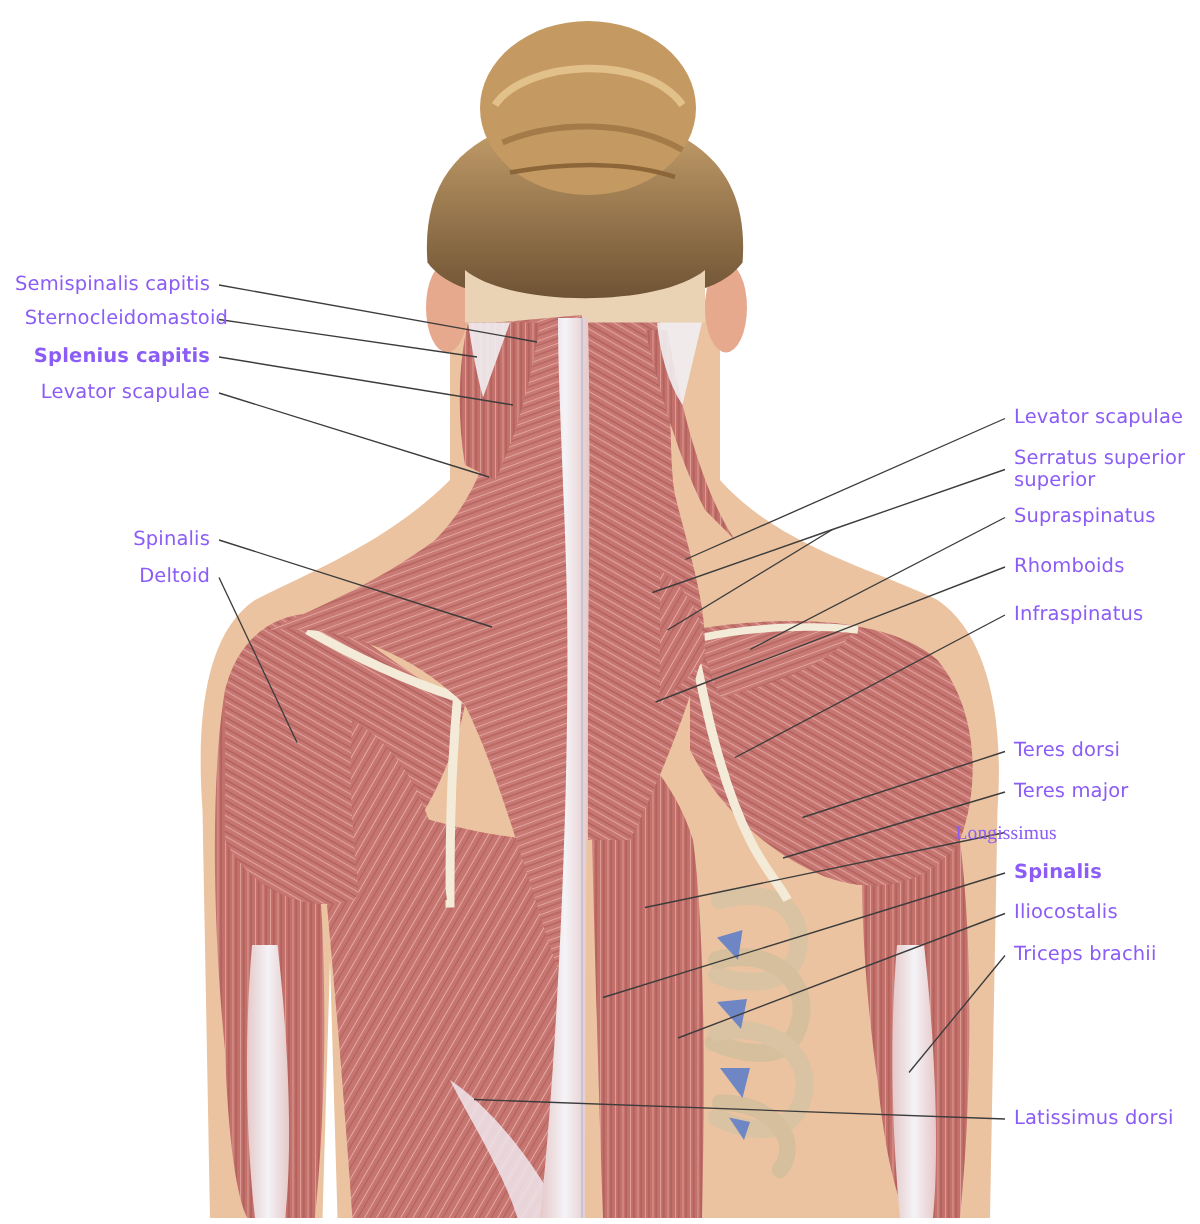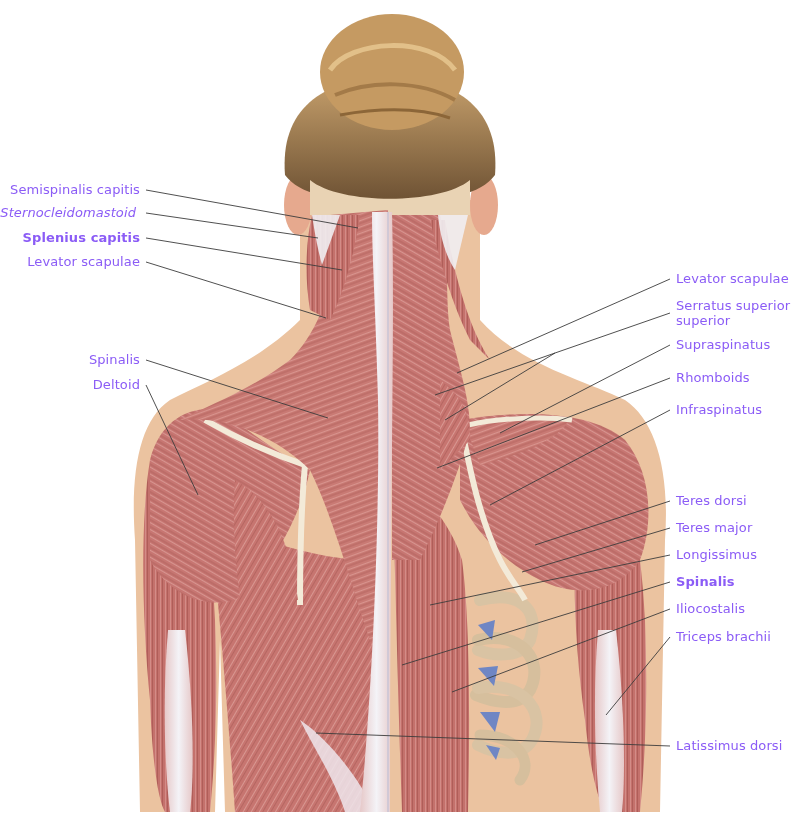--- a/index.html
+++ b/index.html
@@ -148,33 +148,33 @@
     <line x1="670" y1="528" x2="522" y2="572"></line>
     <line x1="670" y1="555" x2="430" y2="605"></line>
     <line x1="670" y1="582" x2="402" y2="665"></line>
     <line x1="670" y1="609" x2="452" y2="692"></line>
     <line x1="670" y1="637" x2="606" y2="715"></line>
     <line x1="670" y1="746" x2="316" y2="733"></line>
   </g>
 </svg>
 
 <div class="label left" style="right:660px; top:182px;">Semispinalis capitis</div>
-<div class="label left" style="right:664px; top:205px;font-style:italic;">Sternocleidomastoid</div>
+<div class="label left" style="right:648px; top:205px;">Sternocleidomastoid</div>
 <div class="label left" style="right:660px; top:230px;font-weight:bold;">Splenius capitis</div>
 <div class="label left" style="right:660px; top:254px;">Levator scapulae</div>
 <div class="label left" style="right:660px; top:352px;">Spinalis</div>
 <div class="label left" style="right:660px; top:377px;">Deltoid</div>
 
 <div class="label right" style="left:676px; top:271px;">Levator scapulae</div>
 <div class="label right" style="left:676px; top:298px;">
   <div>Serratus superior</div>
   <div>superior</div>
 </div>
 <div class="label right" style="left:676px; top:337px;">Supraspinatus</div>
 <div class="label right" style="left:676px; top:370px;">Rhomboids</div>
 <div class="label right" style="left:676px; top:402px;">Infraspinatus</div>
 <div class="label right" style="left:676px; top:493px;">Teres dorsi</div>
 <div class="label right" style="left:676px; top:520px;">Teres major</div>
-<div class="label right" style="left:676px; top:547px;">Longissimus</div>
+<div class="label right" style="left:637px; top:547px;font-family:Liberation Serif, serif;">Longissimus</div>
 <div class="label right" style="left:676px; top:574px;font-weight:bold;">Spinalis</div>
 <div class="label right" style="left:676px; top:601px;">Iliocostalis</div>
 <div class="label right" style="left:676px; top:629px;">Triceps brachii</div>
 <div class="label right" style="left:676px; top:738px;">Latissimus dorsi</div>
 
 </body></html>

